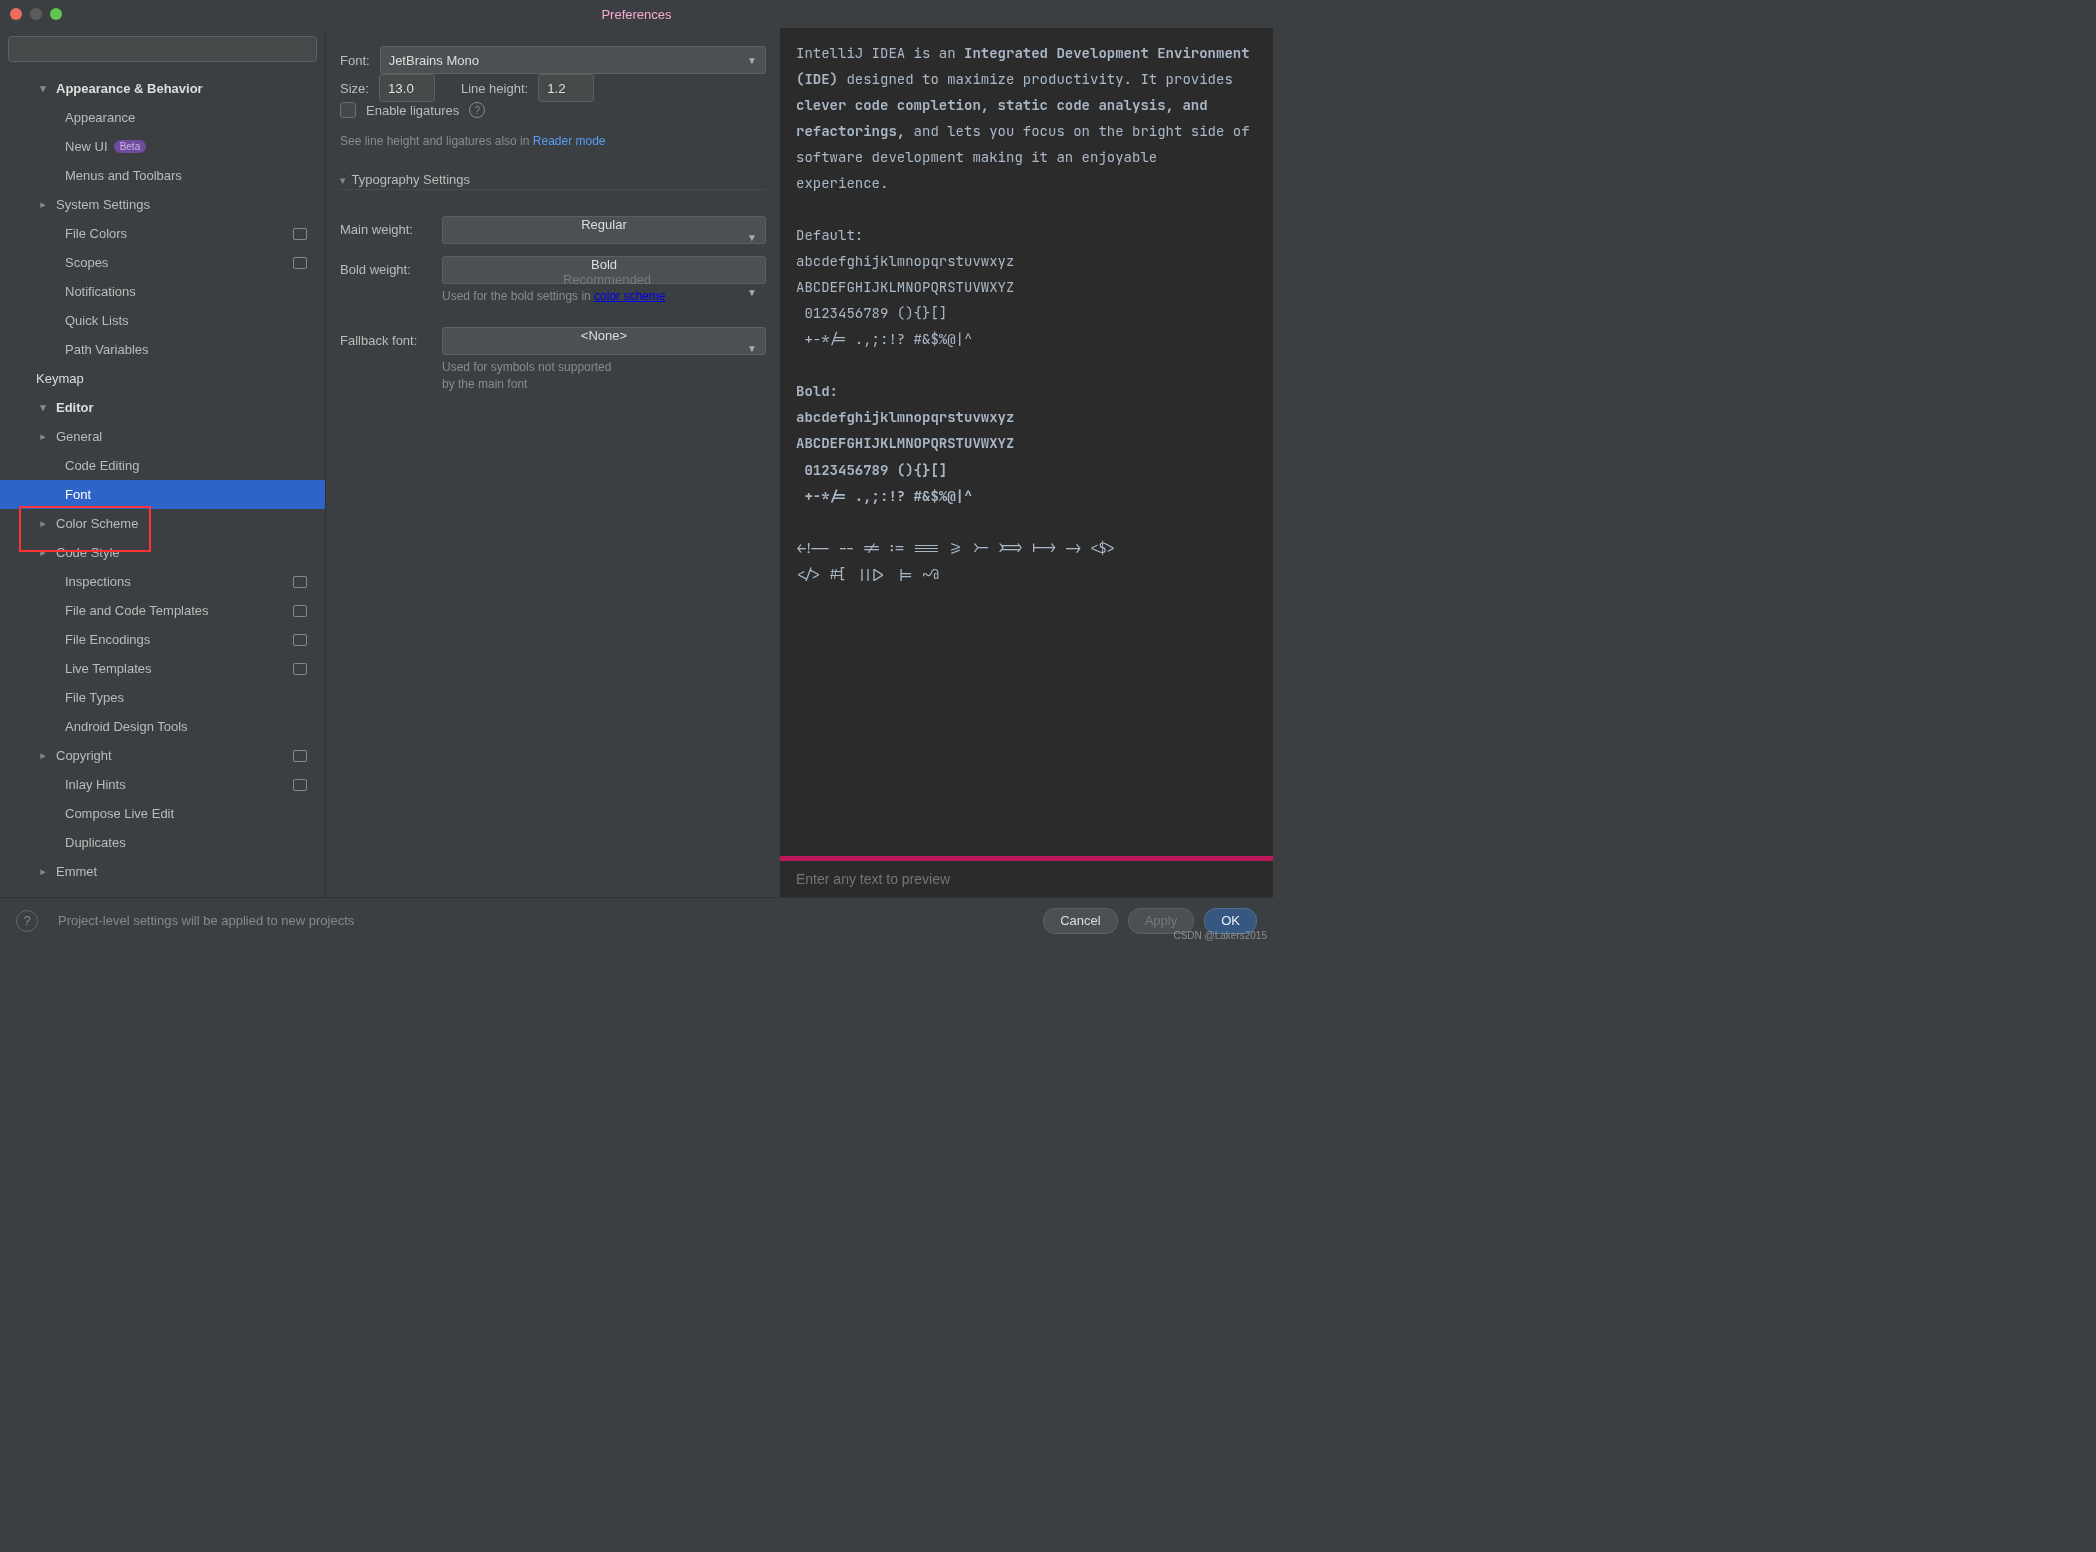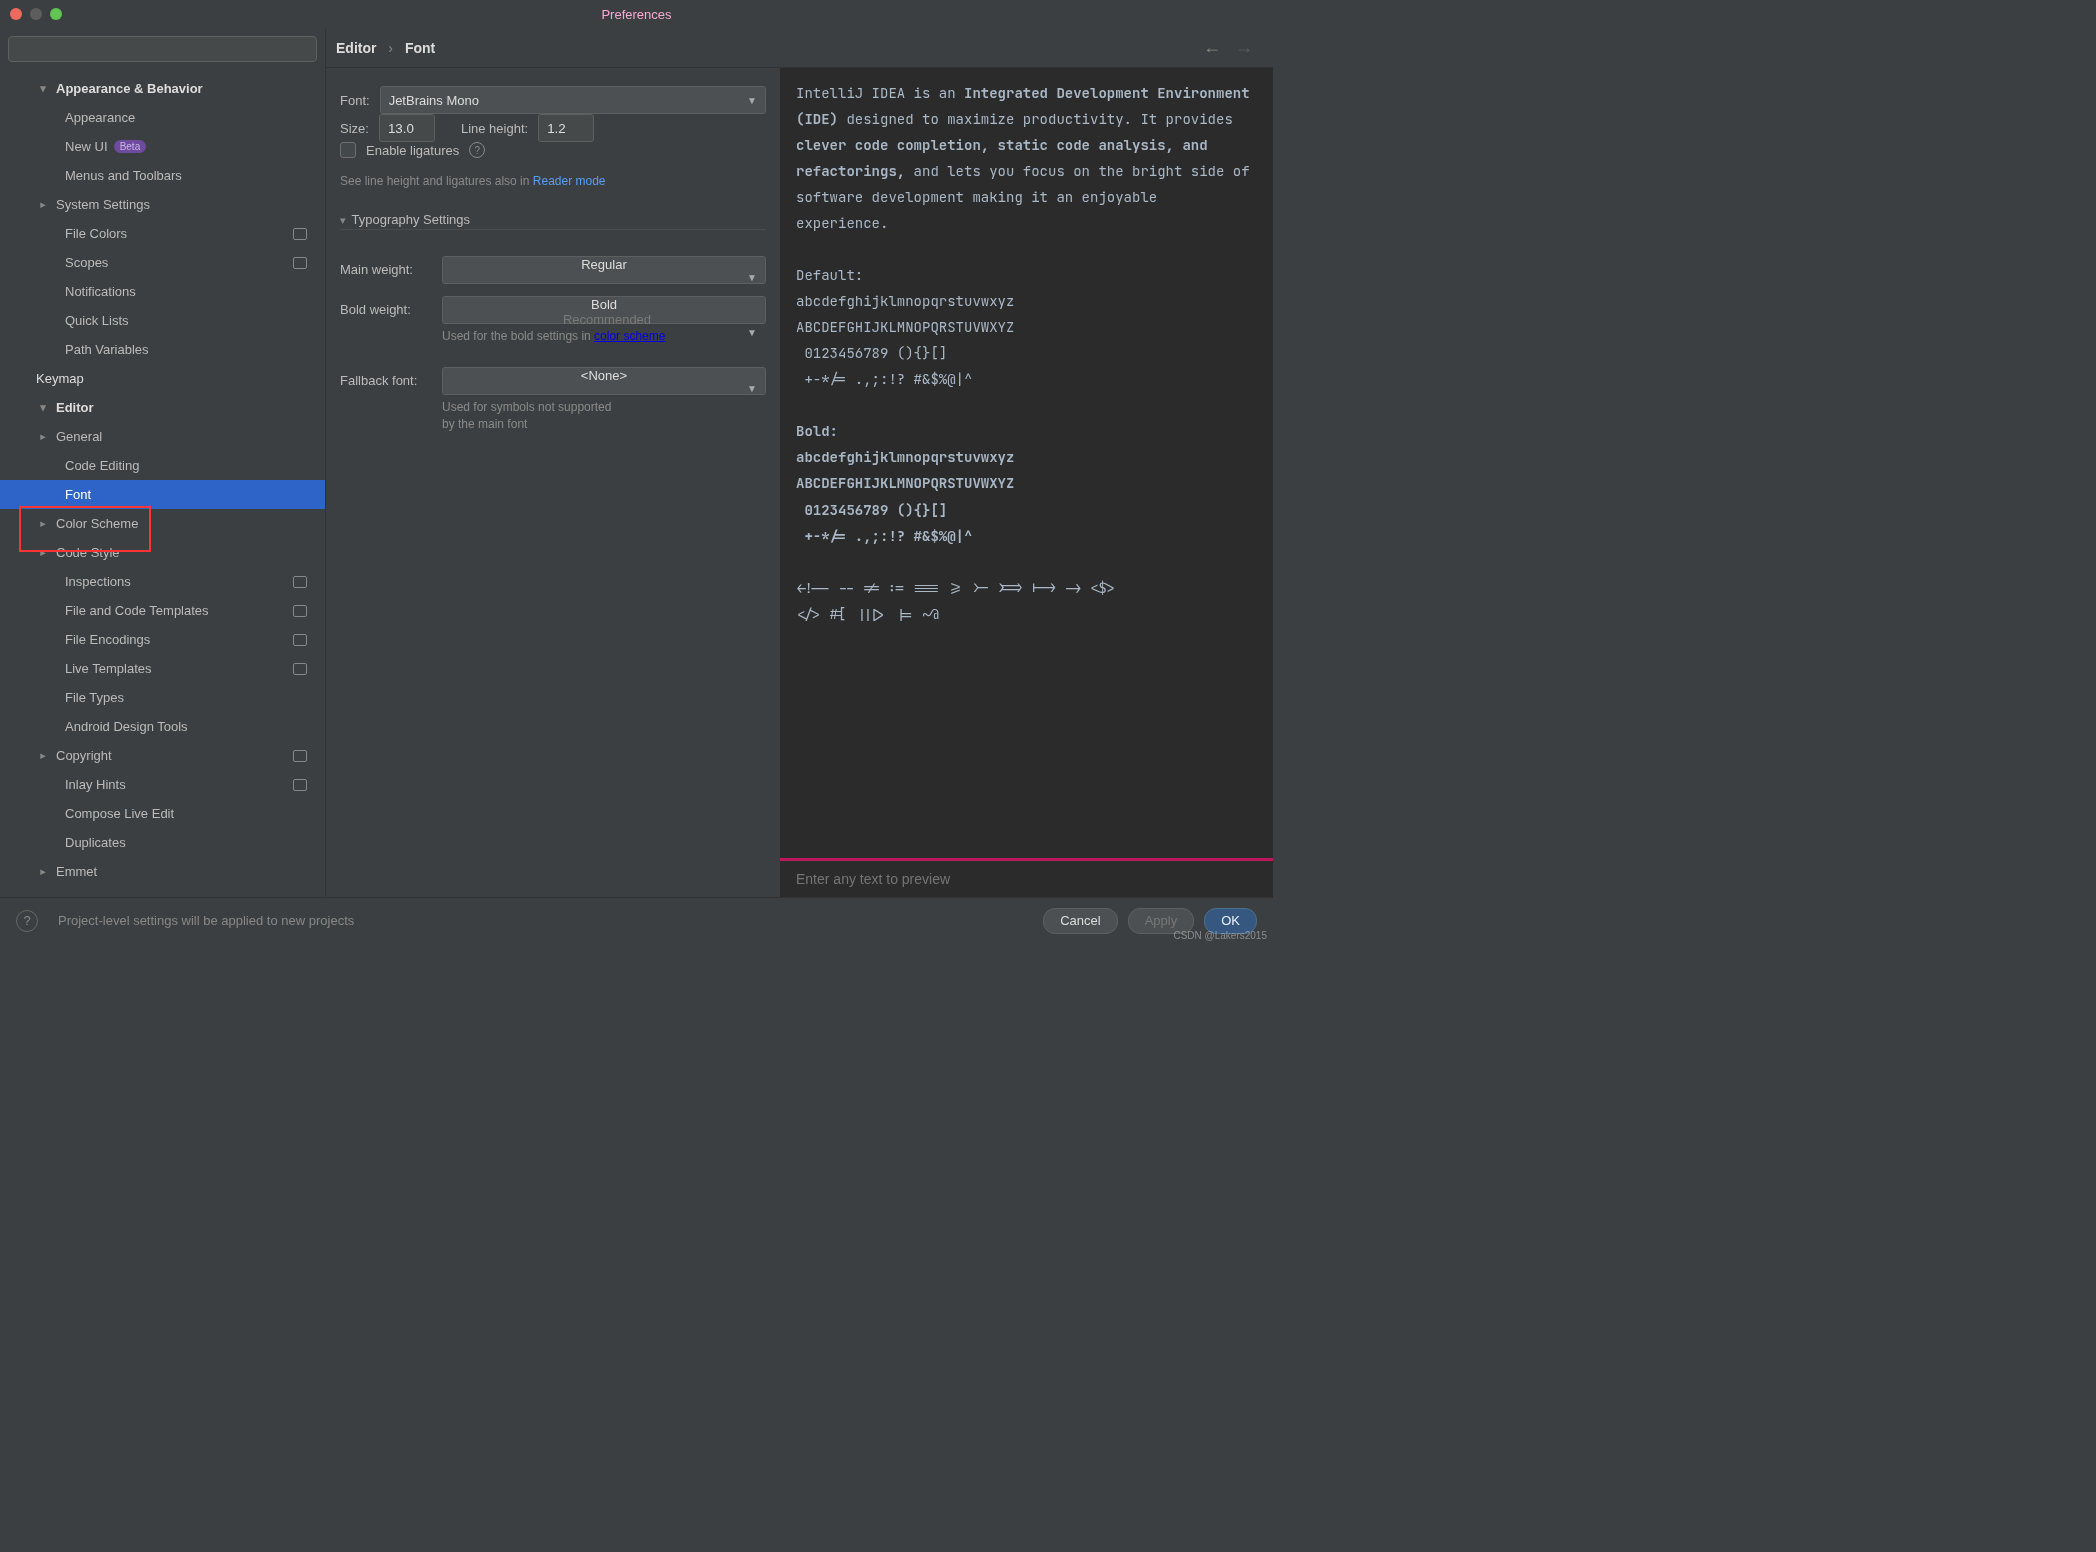--- a/index.html
+++ b/index.html
@@ -174,21 +174,21 @@
   flex: 1;
   padding: 12px 16px;
   font-family: "JetBrains Mono", "Menlo", monospace;
   font-size: 14px; line-height: 1.86;
   color: #a9b7c6;
   overflow: auto;
   white-space: pre-wrap;
 }
 .preview-text b { color: #a9b7c6; font-weight: 700; }
 .preview-input-row {
-  border-top: 3px solid #be185d;
+  border-top: 5px solid #be185d;
   padding: 10px 16px;
 }
 .preview-input-row input {
   width: 100%; background: transparent;
   border: none; color: #888; font-size: 14px;
 }
 .footer {
   height: 46px;
   border-top: 1px solid #323232;
   display: flex; align-items: center;
@@ -336,31 +336,20 @@
         </div>
         <div class="tree-item sub2 hasChev">
           <span class="chev right"></span>
           <span>Emmet</span>
         </div>
       </div>
     <div class="highlight-box"></div>
   </div>
 
   <div class="content">
-    <div class="content-header">
-      <div class="breadcrumb">
-        <span>Editor</span>
-        <span class="sep">›</span>
-        <span>Font</span>
-      </div>
-      <div class="nav-arrows">
-        <span>←</span>
-        <span style="opacity:.4">→</span>
-      </div>
-    </div>
 
     <div class="content-body">
       <div class="form-pane">
 
         <div class="form-row">
           <label>Font:</label>
           <div class="combo font">
             <span>JetBrains Mono</span>
             <span class="arrow">▼</span>
           </div>

